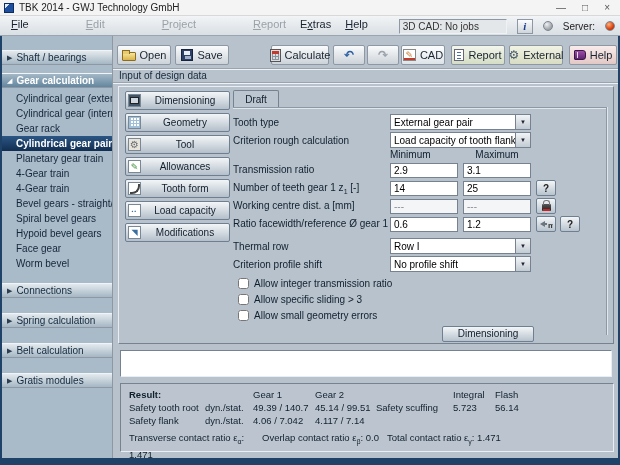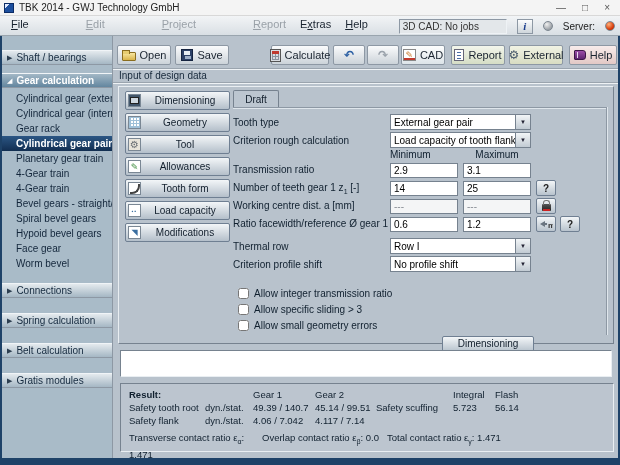--- a/index.html
+++ b/index.html
@@ -348,21 +348,21 @@
         </div>
         <div class="frow">
           <span class="flabel">Criterion profile shift</span>
           <div class="dd">
             <span class="dd-text">No profile shift</span>
             <span class="dd-btn">
                 <span class="dd-arrow">▼</span>
               </span>
           </div>
         </div>
-        <div class="cbrow" style="margin-top:13px">
+        <div class="cbrow" style="margin-top:3px">
           <input type="checkbox" style="">
           <span class="cblabel">Allow integer transmission ratio</span>
         </div>
         <div class="cbrow" style="margin-top:2px">
           <input type="checkbox" style="">
           <span class="cblabel">Allow specific sliding &gt; 3</span>
         </div>
         <div class="cbrow" style="margin-top:2px">
           <input type="checkbox" style="">
           <span class="cblabel">Allow small geometry errors</span>

